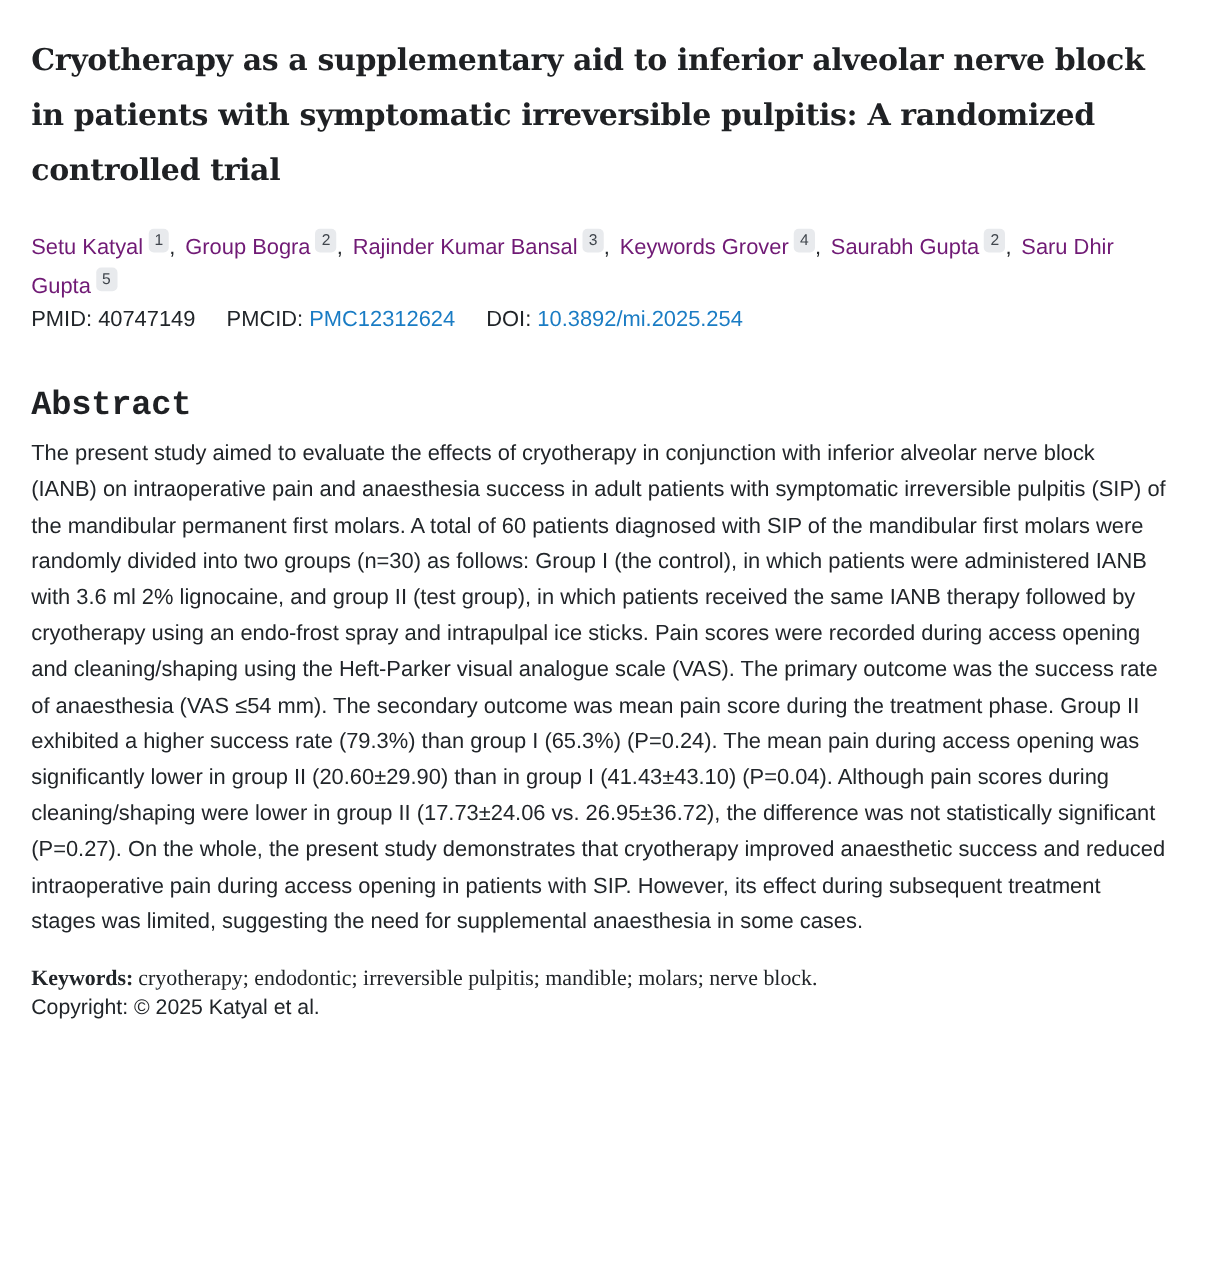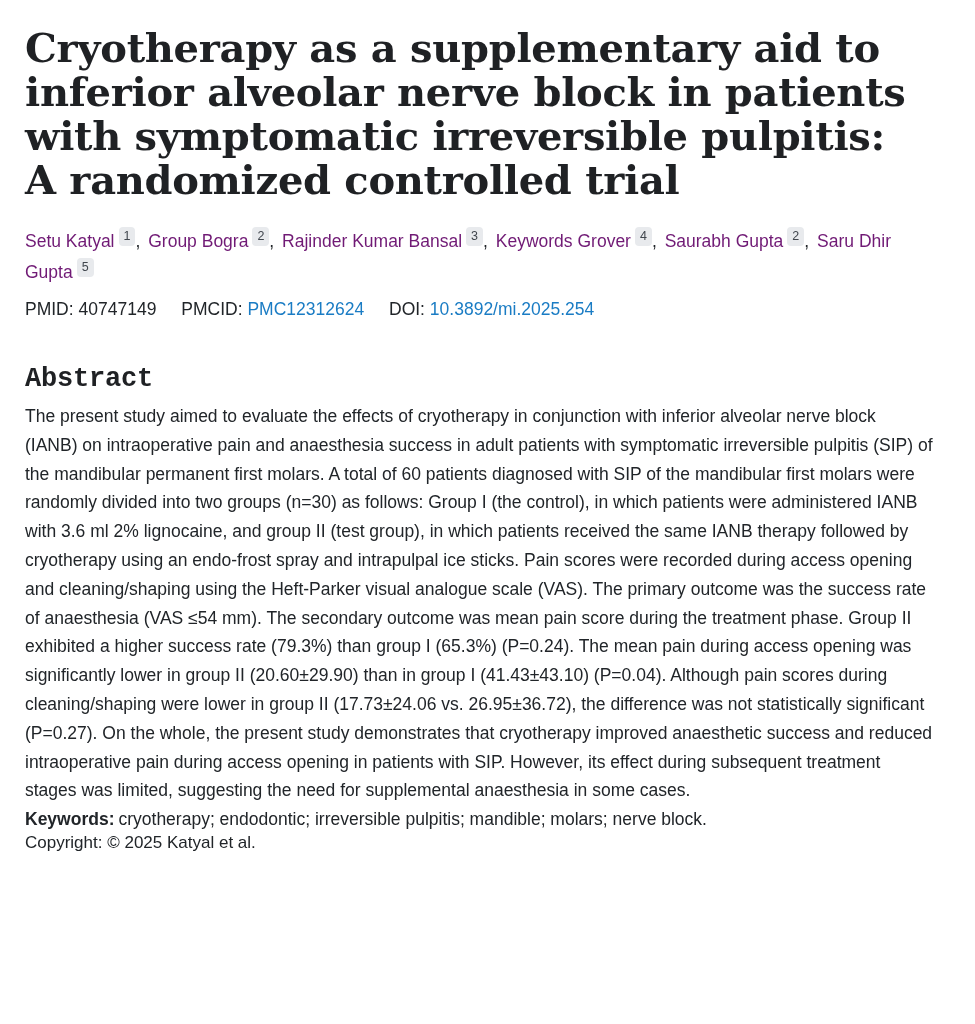--- a/index.html
+++ b/index.html
@@ -10,21 +10,21 @@
     font-family: "Liberation Sans", sans-serif;
     color: #212529;
   }
   .page {
     padding: 26px 30px 0 25px;
     width: 975px;
   }
   .title {
     font-family: "DejaVu Serif", serif;
     font-weight: bold;
-    font-size: 40px;
+    font-size: 24px;
     line-height: 44px;
     color: #1f2124;
     letter-spacing: -0.3px;
     max-width: 900px;
   }
   .authors {
     margin-top: 24px;
     font-size: 17.5px;
     line-height: 31px;
     max-width: 905px;
@@ -66,21 +66,21 @@
     font-family: "Liberation Sans", sans-serif;
   }
   .plus-icon {
     font-size: 21px;
     font-weight: 400;
     margin-right: 5px;
     line-height: 20px;
     color: #5b616b;
   }
   .ids-row {
-    margin-top: 11px;
+    margin-top: 1px;
     font-size: 17.5px;
   }
   .id-item { margin-right: 20px; }
   .id-label { color: #212529; }
   .id-value-plain { color: #212529; }
   .id-link { color: #1a7cc4; text-decoration: none; cursor: pointer; }
   .abstract-heading {
     margin-top: 44px;
     font-family: Liberation Mono, monospace;
     font-weight: bold;
@@ -89,23 +89,25 @@
     letter-spacing: -0.2px;
   }
   .abstract-text {
     margin-top: 8px;
     font-size: 17.5px;
     line-height: 28.8px;
     max-width: 908px;
     color: #212529;
   }
   .keywords-line {
+    margin-top: 17px;
     font-size: 17.5px;
     line-height: 28px;
     max-width: 908px;
+    font-family: Liberation Serif, serif;
   }
   .keywords-label { font-weight: bold; margin-right: 4px; }
   .copyright-line {
     font-size: 17px;
     color: #212529;
   }
 </style>
 </head>
 <body>
 

